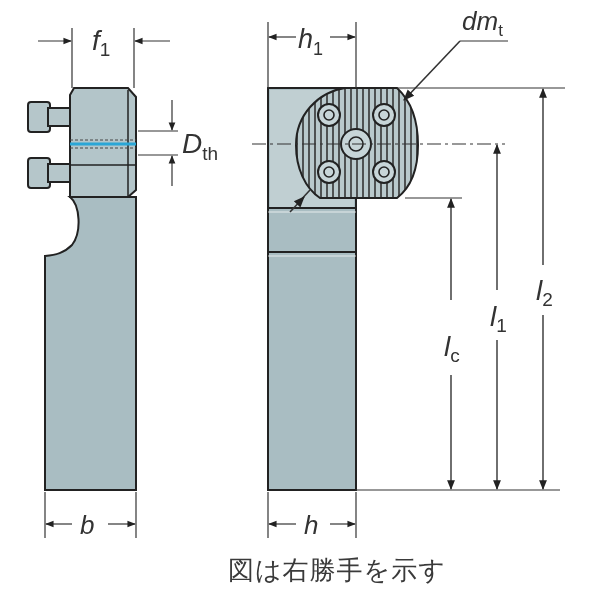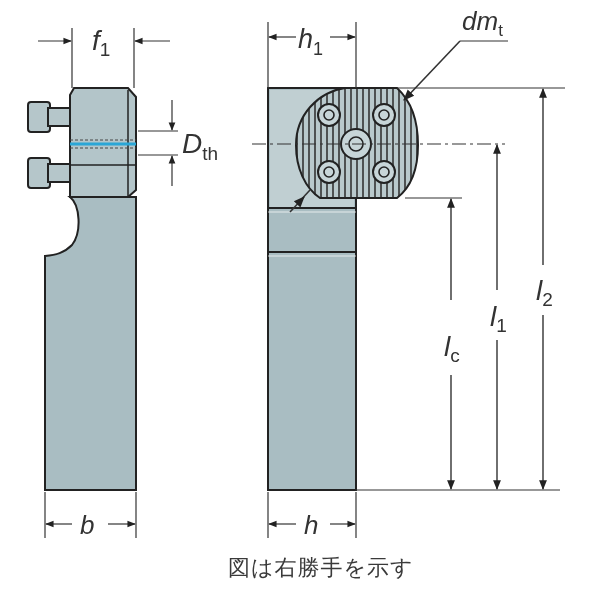--- a/index.html
+++ b/index.html
@@ -1,20 +1,20 @@
 <!DOCTYPE html>
 <html><head>
 <meta charset="utf-8">
 <style>
   html,body{margin:0;padding:0;background:#fff;}
   body{width:600px;height:600px;position:relative;overflow:hidden;font-family:"DejaVu Sans","Liberation Sans",sans-serif;}
   svg{position:absolute;left:0;top:0;}
   .lbl{font-family:"Liberation Sans","DejaVu Sans",sans-serif;font-style:italic;fill:#333;}
   .sub{font-family:"Liberation Sans","DejaVu Sans",sans-serif;font-style:normal;fill:#333;}
-  .caption{position:absolute;left:228px;top:553px;font-size:22px;color:#3a3a3a;font-family:"DejaVu Sans",sans-serif;letter-spacing:1px;}
+  .caption{position:absolute;left:228px;top:553px;font-size:26px;color:#3a3a3a;font-family:"DejaVu Sans",sans-serif;letter-spacing:1px;}
 </style>
 </head>
 <body>
 
 <svg width="600" height="600" viewBox="0 0 600 600">
   <defs>
     <marker id="arr" viewBox="0 0 10 10" refX="9" refY="5" markerWidth="7" markerHeight="7" orient="auto-start-reverse">
       <path d="M0,1 L10,5 L0,9 z" fill="#222"></path>
     </marker>
     <pattern id="hatch" width="6" height="6" patternUnits="userSpaceOnUse">

